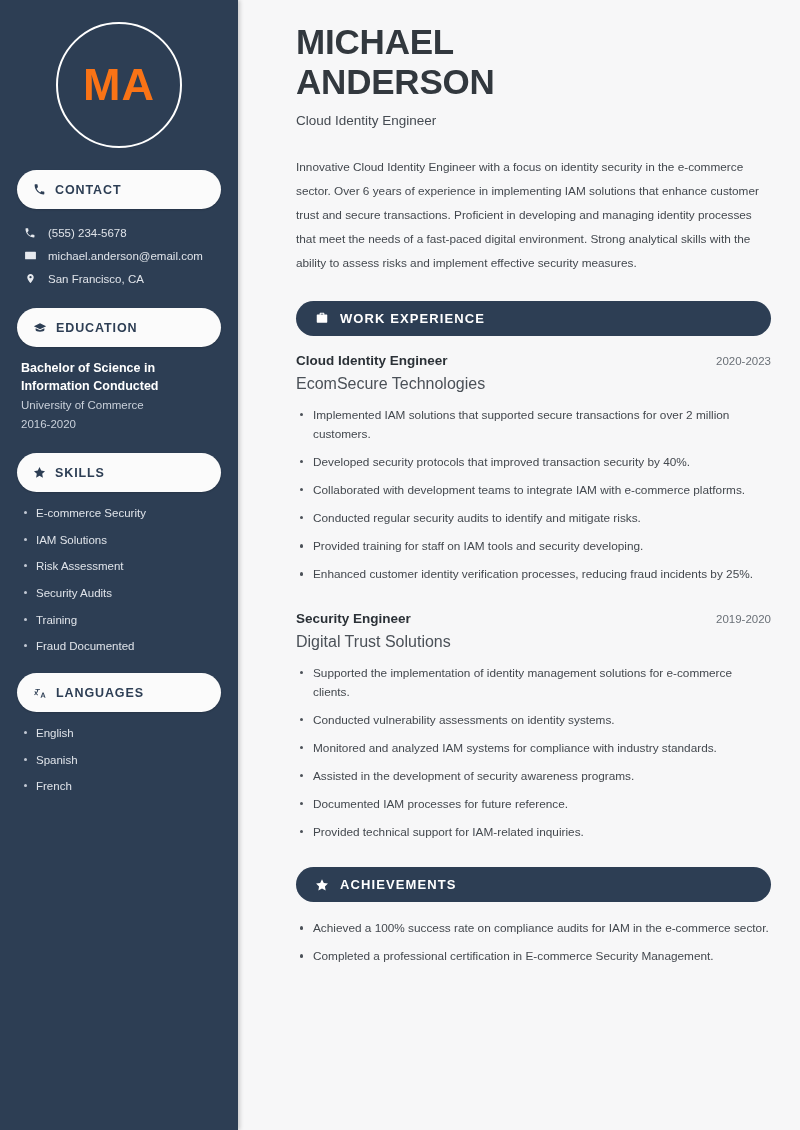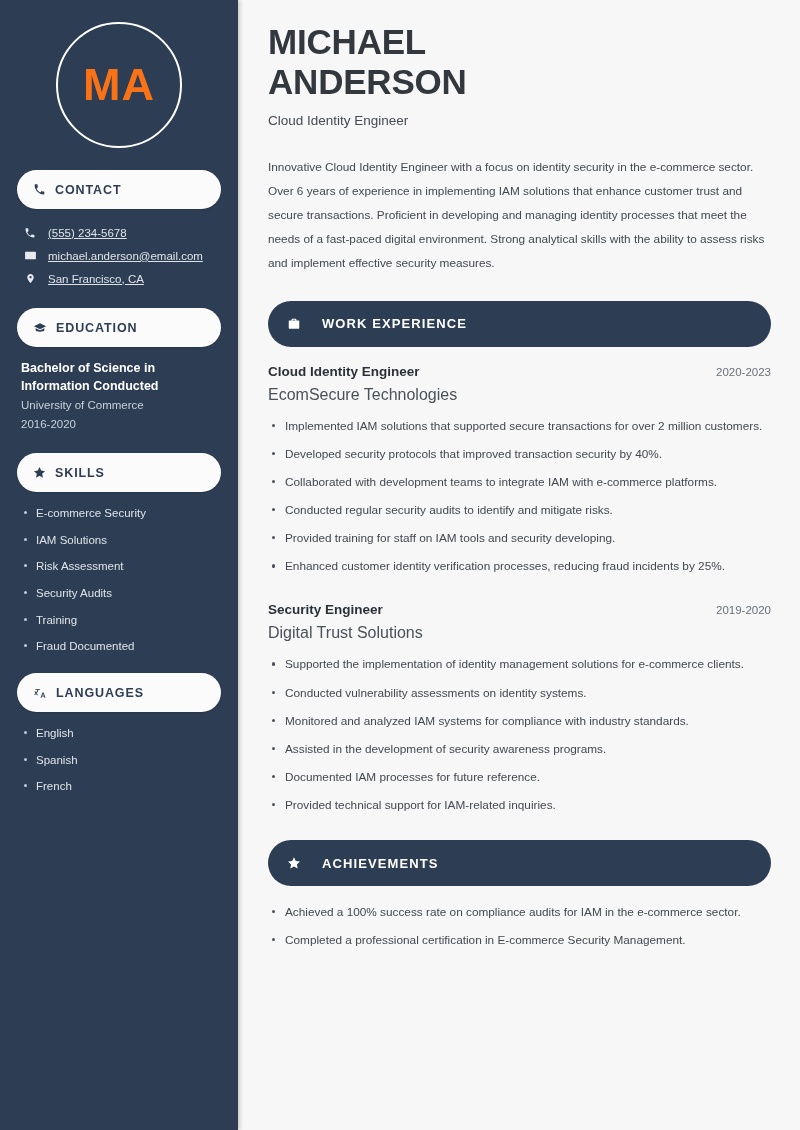--- a/index.html
+++ b/index.html
@@ -73,21 +73,20 @@
 
   .sb-section { margin-bottom: 18px; }
 
   .contact-row {
     display: flex;
     align-items: center;
     gap: 11px;
     padding: 5px 4px 5px 6px;
     color: #dfe3e9;
     font-size: 11.5px;
-    text-decoration: underline;
   }
   .contact-row .ic { width: 14px; display: flex; justify-content: center; }
 
   .edu-block { padding: 0 4px; }
   .edu-degree {
     color: #ffffff;
     font-size: 12.5px;
     font-weight: bold;
     line-height: 1.42;
   }
@@ -115,20 +114,21 @@
     height: 3px;
     border-radius: 50%;
     background: #c3cad5;
   }
 
   
   #main {
     flex: 1 1 auto;
     padding: 22px 29px 0 30px;
     background: #f7f7f8;
+    margin-left: 28px;
   }
 
   .name {
     color: #32383e;
     font-size: 35px;
     font-weight: bold;
     line-height: 1.13;
     letter-spacing: -0.2px;
   }
   .title {
@@ -140,25 +140,25 @@
   .summary {
     color: #43484e;
     font-size: 11.8px;
     line-height: 2.03;
     margin-top: 28px;
   }
 
   .bar {
     background: #2d3e54;
     border-radius: 999px;
-    height: 46px;
+    height: 35px;
     display: flex;
     align-items: center;
     padding: 0 19px;
-    gap: 21px;
+    gap: 11px;
     margin-top: 25px;
     margin-bottom: 17px;
   }
   .bar .bar-label {
     color: #ffffff;
     font-size: 13px;
     font-weight: bold;
     letter-spacing: 1.1px;
   }
   .bar .ic { display: flex; align-items: center; }

